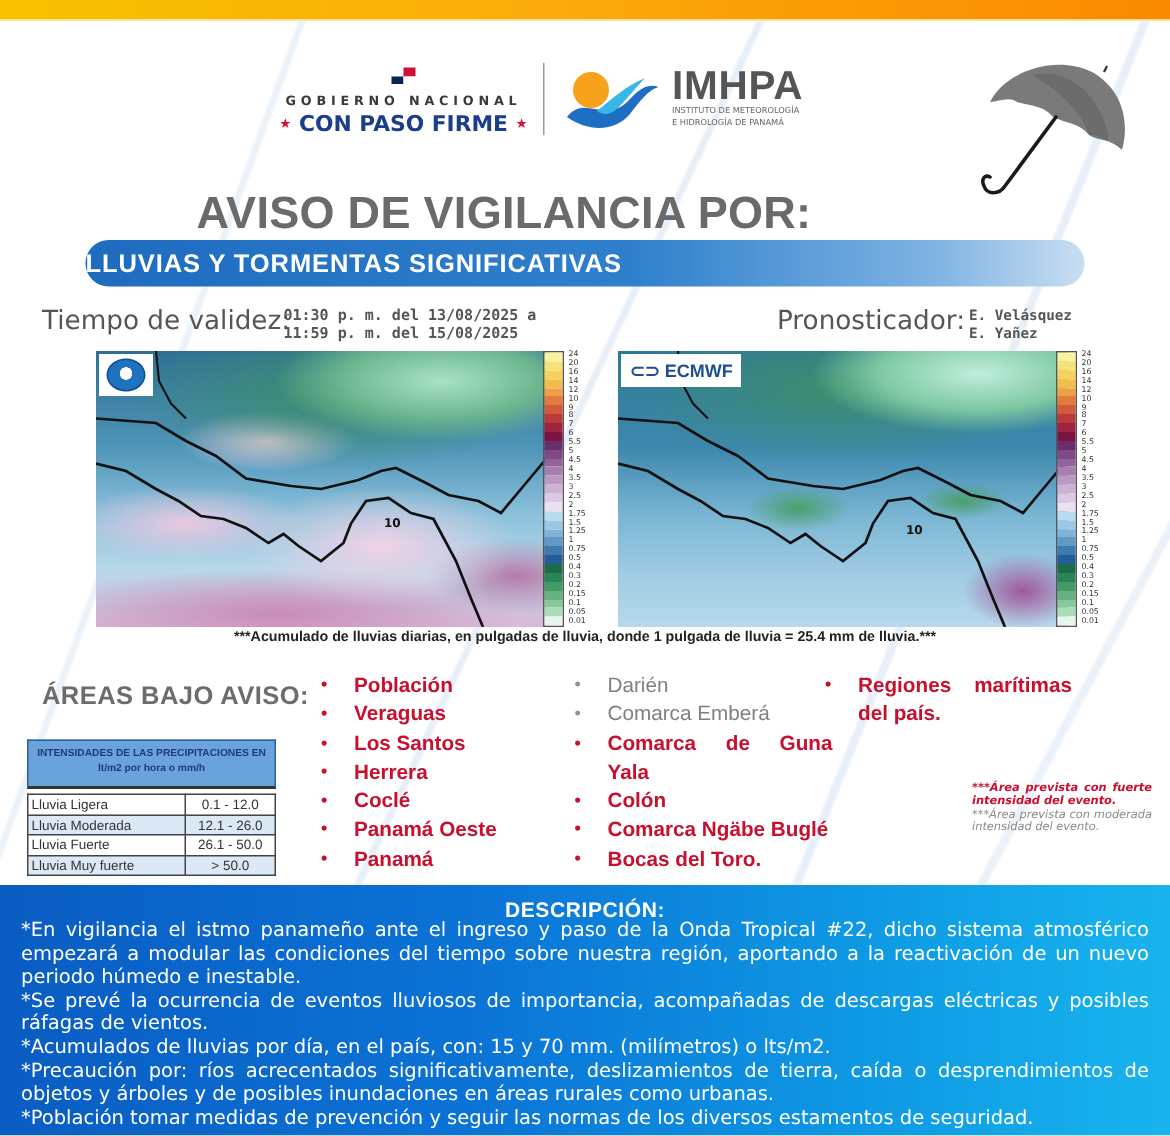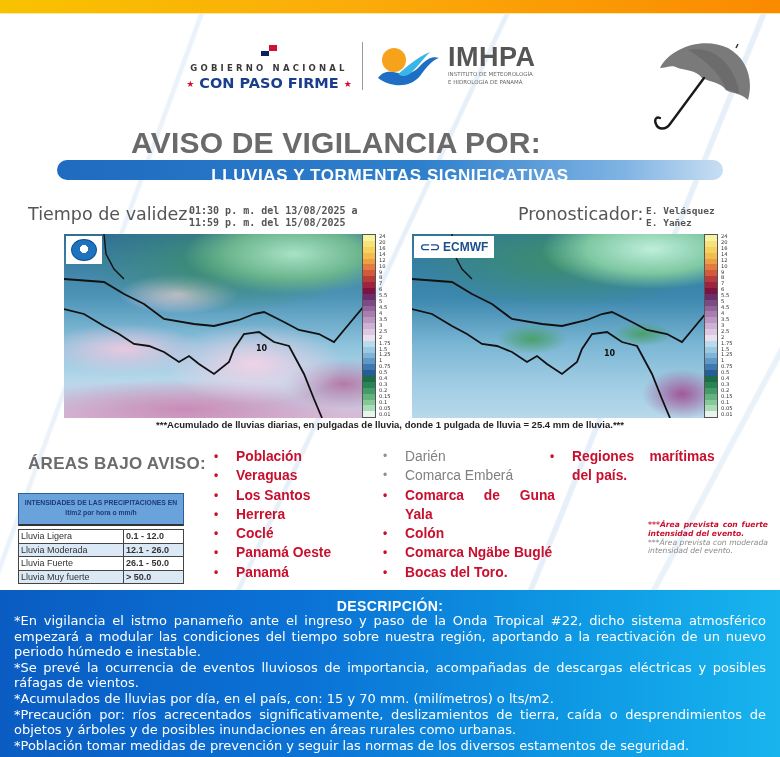--- a/index.html
+++ b/index.html
@@ -45,24 +45,24 @@
 
   .umbrella { left: 648px; top: 38px; width: 110px; height: 98px; }
 
   
   .main-title {
     left: 0; top: 126px; width: 672px; text-align: center;
     font-family: "Liberation Sans", sans-serif; font-weight: bold;
     font-size: 30px; color: #6a6a6a; letter-spacing: 0.2px;
   }
   .subtitle-bar {
-    left: 57px; top: 160px; width: 666px; height: 20px;
+    left: 57px; top: 160px; width: 666px; height: 31px;
     border-radius: 16px;
     background: linear-gradient(90deg, #1e6bc0 0%, #2f80cc 55%, #7fb3e3 85%, #c8def2 100%);
-    text-align: center;
+    text-align: left;
     font-family: "Liberation Sans", sans-serif; font-weight: bold;
     font-size: 17px; color: #ffffff; line-height: 31px; letter-spacing: 0.6px;
   }
 
   
   .validity-label { left: 28px; top: 204px; font-size: 17.5px; color: #555; }
   .validity-values { left: 189px; top: 205px; font-family: "DejaVu Sans Mono", monospace; font-size: 10px; color: #555; line-height: 12px; font-weight: bold; }
   .forecaster-label { left: 518px; top: 204px; font-size: 17.5px; color: #555; }
   .forecaster-values { left: 646px; top: 205px; font-family: "DejaVu Sans Mono", monospace; font-size: 9.5px; color: #555; line-height: 12px; font-weight: bold; }
 
@@ -144,21 +144,21 @@
 
   
   .intensity { left: 18px; top: 493px; width: 166px; }
   .intensity-head {
     background: #6aa3dc; border: 1px solid #2d5f9a; border-bottom: 2px solid #333;
     text-align: center; font-family: "Liberation Sans", sans-serif; font-weight: bold; font-size: 6.8px; color: #1d3b78;
     padding: 4px 2px; line-height: 10px; height: 33px;
   }
   .intensity table { width: 100%; border-collapse: collapse; font-family: "Liberation Sans", sans-serif; font-size: 9px; color: #333; margin-top: 3px; }
   .intensity td { border: 1px solid #444; height: 13.5px; padding: 0 2px; }
-  .intensity td.val { text-align: left; width: 60px; font-weight: bold; }
+  .intensity td.val { text-align: center; width: 60px; }
   .intensity tr:nth-child(even) td { background: #dbe8f6; }
   .intensity tr:nth-child(odd) td { background: #ffffff; }
 
   
   .desc-panel {
     left: 0; top: 590px; width: 780px; height: 167px;
     background: linear-gradient(90deg, #0a5cc2 0%, #0b73d6 40%, #0e9ae4 75%, #18b4ee 100%);
   }
   .desc-title {
     left: 0; top: 598px; width: 780px; text-align: center;

